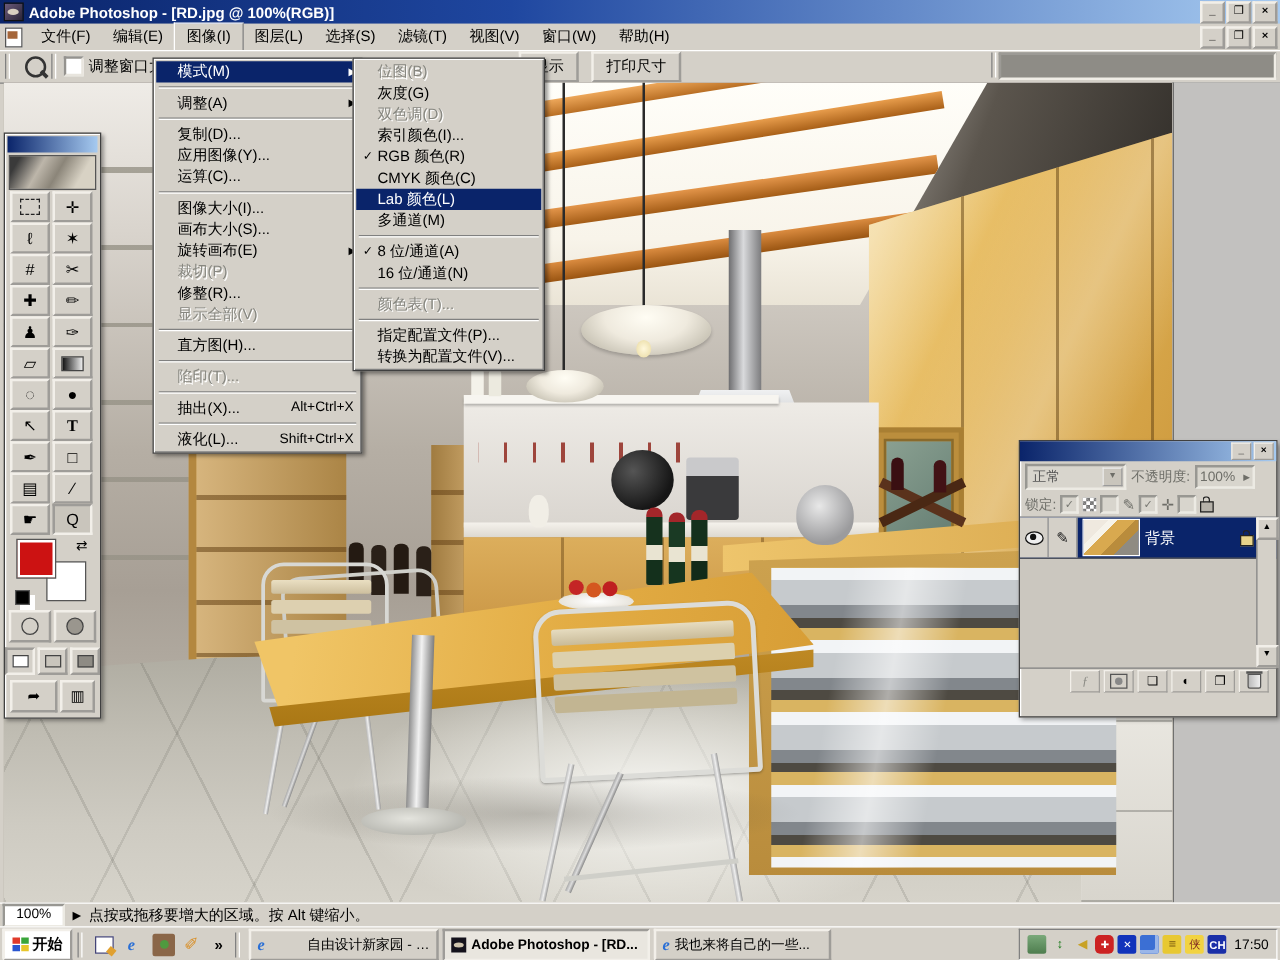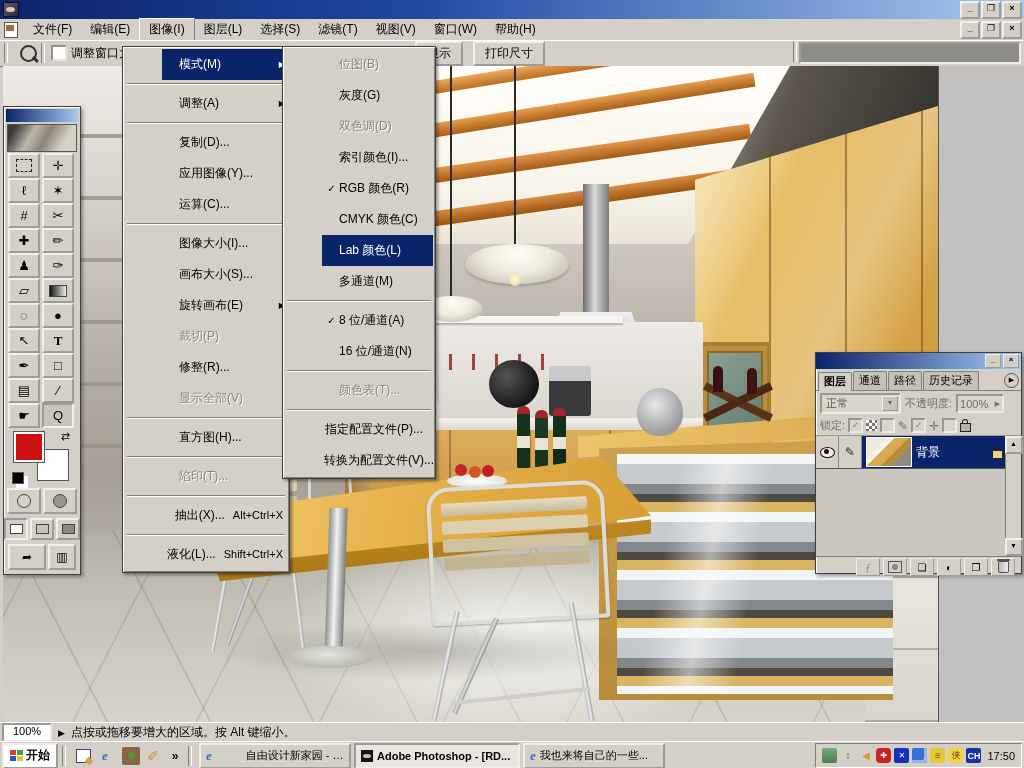--- a/index.html
+++ b/index.html
@@ -30,21 +30,21 @@
   .startbtn{height:22px;background:#ffffff;border:2px outset #f2efe9;display:flex;align-items:center;font-weight:bold;padding:0 6px;margin-left:2px;}
   .flagpane{width:13px;height:11px;position:relative;margin-right:3px;}
   .flagpane span{position:absolute;width:6px;height:5px;}
   .taskbtn{height:22px;background:#d4d0c8;border:2px outset #f2efe9;display:flex;align-items:center;padding:0 5px;margin-left:3px;font-size:11px;white-space:nowrap;overflow:hidden;}
   .taskbtn.active{border:2px inset #f2efe9;background:#e9e6df;font-weight:bold;}
   .qicon{width:18px;height:18px;margin-left:4px;display:flex;align-items:center;justify-content:center;font-size:12px;}
   .tray{height:23px;border:1px solid;border-color:#808080 #fff #fff #808080;display:flex;align-items:center;padding:0 6px;margin:0 2px 0 6px;gap:3px;}
   .ticon{width:15px;height:15px;display:flex;align-items:center;justify-content:center;font-size:10px;border-radius:2px;}
   
   .menu-panel{background:#d4d0c8;border:1px solid #404040;box-shadow:inset 1px 1px 0 #fff,inset -1px -1px 0 #808080,2px 2px 3px rgba(0,0,0,.4);padding:2px;z-index:60;}
-  .mi{height:31px;line-height:17px;display:flex;align-items:center;padding:0 2px;white-space:nowrap;margin-left:37px;}
+  .mi{height:17px;line-height:17px;display:flex;align-items:center;padding:0 2px;white-space:nowrap;}
   .mi .c{width:15px;text-align:center;font-size:10px;}
   .mi .l{flex:1;padding-right:8px;}
   .mi .s{font-size:11px;padding-right:2px;}
   .mi .a{width:11px;font-size:8px;text-align:right;}
   .mi.hl{background:#0a246a;color:#fff;}
   .mi.dis{color:#878780;text-shadow:1px 1px 0 #fff;}
   .msep{height:0;border-top:1px solid #808080;border-bottom:1px solid #fff;margin:3px 2px;}
   
   .toolbox{left:3px;top:106px;width:76px;background:#d4d0c8;border:1px solid #404040;box-shadow:inset 1px 1px 0 #fff, 2px 2px 3px rgba(0,0,0,.35);z-index:40;padding-bottom:4px;}
   .tb-title{height:13px;background:linear-gradient(90deg,#0a246a,#a6caf0);margin:2px;}
@@ -107,20 +107,21 @@
   .deskico{width:13px;height:12px;background:#fff;border:1px solid #447;position:relative;}
   .deskico::after{content:"";position:absolute;right:-2px;bottom:-2px;width:6px;height:6px;background:#e0a030;transform:rotate(40deg);}
 </style>
 </head>
 <body>
 
 <div id="screen">
 
   <div class="abs titlebar">
     <span class="psapp"></span>
+    <span>Adobe Photoshop - [RD.jpg @ 100%(RGB)]</span>
     <span style="flex:1"></span>
     <span class="winbtn">_</span>
     <span class="winbtn">❐</span>
     <span class="winbtn" style="margin-right:2px">×</span>
   </div>
 
   <div class="abs menubar">
     <span class="docicon"></span>
     <span class="menuitem">文件(F)</span>
     <span class="menuitem">编辑(E)</span>
@@ -463,27 +464,20 @@
     <div class="mi">
         <span class="c"></span>
         <span class="l">转换为配置文件(V)...</span>
       </div>
   </div>
 
   <div class="abs palette">
     <div class="pal-title">
       <span class="pal-btn">_</span>
       <span class="pal-btn">×</span>
-    </div>
-    <div class="tabs">
-      <span class="tab active">图层</span>
-      <span class="tab">通道</span>
-      <span class="tab">路径</span>
-      <span class="tab">历史记录</span>
-      <span class="pmenu">▶</span>
     </div>
     <div class="palrow">
       <span class="dropdown">
           <span style="color:#555">正常</span>
           <span class="ddarrow">▼</span>
         </span>
       <span style="font-size:11px">不透明度:</span>
       <span class="valbox">
           <span>100%</span>
           <span style="font-size:7px">▶</span>

